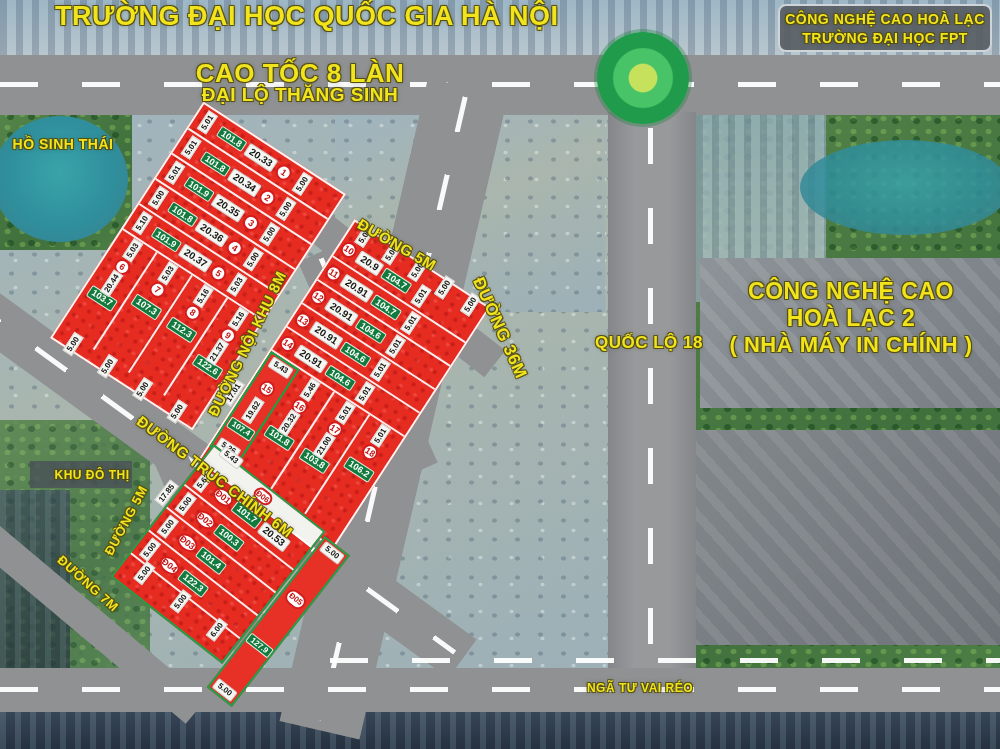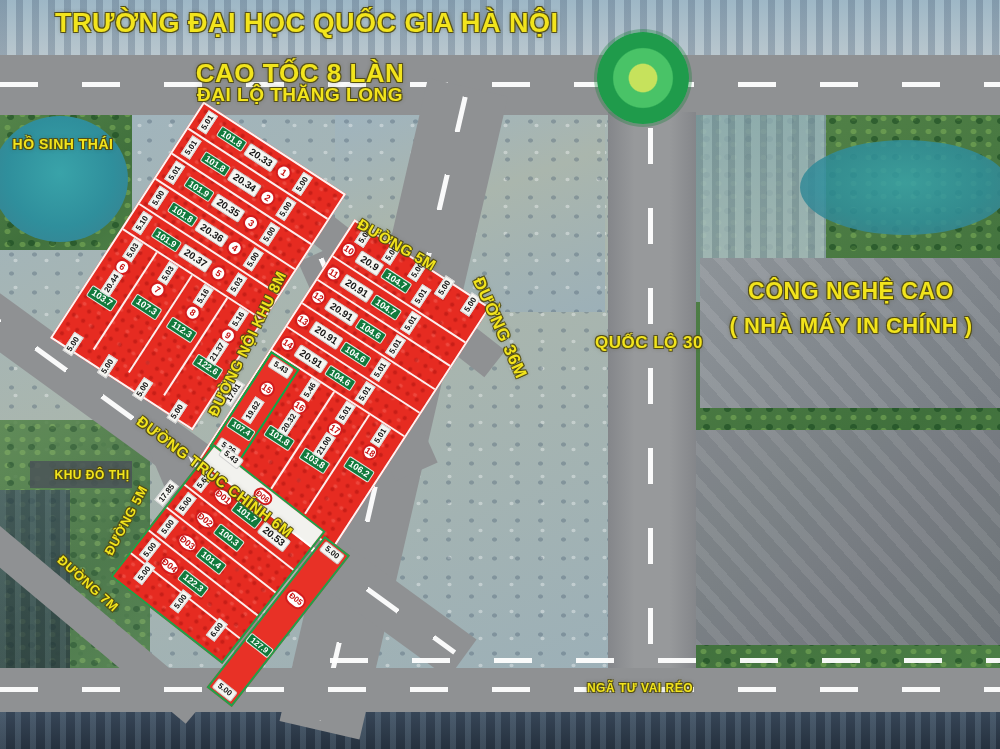--- a/index.html
+++ b/index.html
@@ -292,36 +292,41 @@
         <span class="side">6.00</span>
       </div>
     <div class="hl" style="right:-36px;top:2px;width:32px;height:192px;border-color:#1fa14b;">
       <span class="chip width" style="font-size:8px;">5.00</span>
       <span class="circle" style="min-width:22px;border-radius:9px;font-size:8px;">Đ05</span>
       <span class="chip area" style="font-size:8px;">127.9</span>
       <span class="chip width" style="font-size:8px;">5.00</span>
     </div>
   </div>
 
-  <div class="ylabel" style="left:55px;top:8px;width:400px;font-size:27px;">TRƯỜNG ĐẠI HỌC QUỐC GIA HÀ NỘI</div>
+  <div class="ylabel" style="left:55px;top:1px;width:400px;font-size:27px;">TRƯỜNG ĐẠI HỌC QUỐC GIA HÀ NỘI</div>
   <div class="ylabel" style="left:170px;top:58px;width:260px;font-size:26px;">CAO TỐC 8 LÀN</div>
-  <div class="ylabel" style="left:150px;top:84px;width:300px;font-size:19px;">ĐẠI LỘ THĂNG LONG</div>
+  <div class="ylabel" style="left:150px;top:84px;width:300px;font-size:19px;">ĐẠI LỘ THĂNG SINH</div>
   <div class="ylabel" style="left:6px;top:136px;width:114px;font-size:14px;">HỒ SINH THÁI</div>
   <div class="ylabel" style="left:147px;top:335px;width:200px;font-size:15px;transform:rotate(-64deg);">ĐƯỜNG NỘI KHU 8M</div>
   <div class="ylabel" style="left:337px;top:236px;width:120px;font-size:15px;transform:rotate(30deg);">ĐƯỜNG 5M</div>
   <div class="ylabel" style="left:417px;top:318px;width:165px;font-size:17px;transform:rotate(66deg);">ĐƯỜNG 36M</div>
-  <div class="ylabel" style="left:590px;top:333px;width:118px;font-size:17px;">QUỐC LỘ 30</div>
+  <div class="ylabel" style="left:590px;top:333px;width:118px;font-size:17px;">QUỐC LỘ 18</div>
   <div class="ylabel" style="left:105px;top:468px;width:220px;font-size:15px;transform:rotate(37deg);">ĐƯỜNG TRỤC CHÍNH 6M</div>
   <div class="ylabel" style="left:76px;top:513px;width:100px;font-size:13px;transform:rotate(-62deg);">ĐƯỜNG 5M</div>
   <div class="ylabel" style="left:28px;top:576px;width:120px;font-size:13px;transform:rotate(42deg);">ĐƯỜNG 7M</div>
   <div class="ylabel" style="left:572px;top:681px;width:136px;font-size:12px;">NGÃ TƯ VAI RÉO</div>
 
   <div style="position:absolute;left:30px;top:461px;width:102px;height:27px;background:rgba(75,84,88,.85);display:flex;align-items:center;justify-content:center;">
     <span class="ylabel" style="position:static;font-size:12px;padding-left:22px;">KHU ĐÔ THỊ</span>
   </div>
 
-
-  <div style="position:absolute;left:726px;top:278px;width:250px;display:flex;flex-direction:column;gap:8px;">
+  <div class="fpt-box" style="left:778px;top:4px;width:214px;height:48px;">
+    <span class="ylabel" style="position:static;font-size:14px;">CÔNG NGHỆ CAO HOÀ LẠC</span>
+    <span class="ylabel" style="position:static;font-size:14px;">TRƯỜNG ĐẠI HỌC FPT</span>
+  </div>
+
+  <div style="position:absolute;left:726px;top:278px;width:250px;display:flex;flex-direction:column;">
     <span class="ylabel" style="position:static;font-size:23px;">CÔNG NGHỆ CAO</span>
+    <span class="ylabel" style="position:static;font-size:23px;">HOÀ LẠC 2</span>
     <span class="ylabel" style="position:static;font-size:22px;">( NHÀ MÁY IN CHÍNH )</span>
   </div>
 
 </div>
 
 </body></html>

